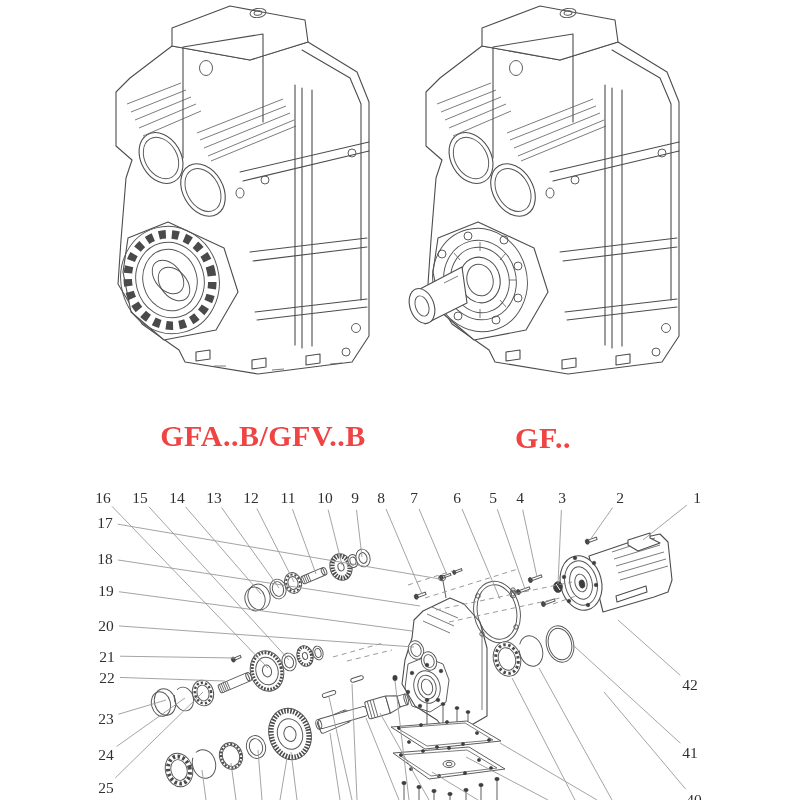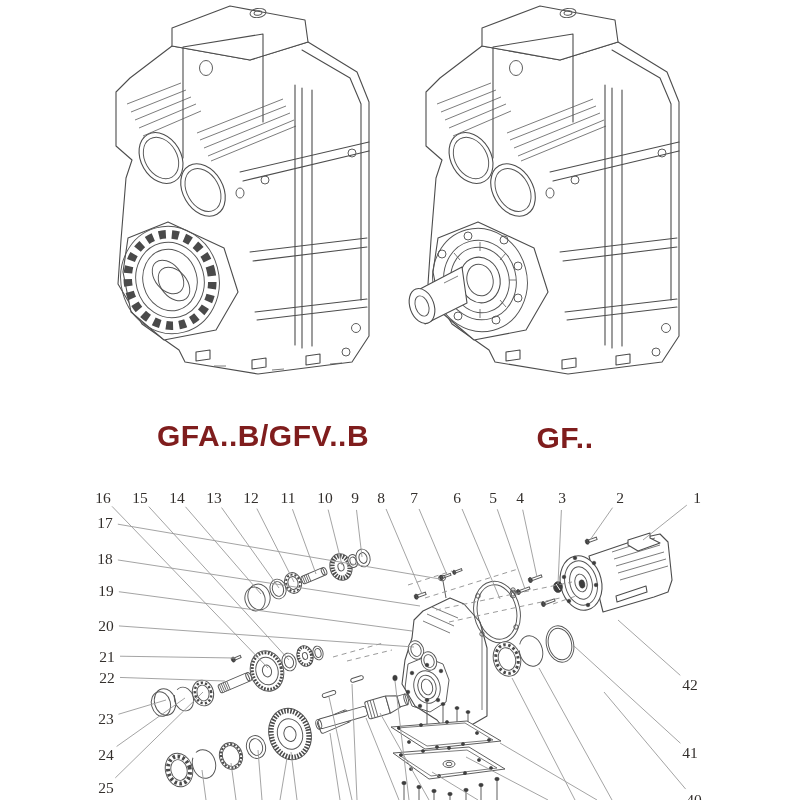--- a/index.html
+++ b/index.html
@@ -9,22 +9,22 @@
   .ln{stroke:#4d4d4d;stroke-width:1.1;fill:none;stroke-linejoin:round;stroke-linecap:round;}
   .lnf{stroke:#4d4d4d;stroke-width:1.1;fill:#ffffff;stroke-linejoin:round;}
   .thin{stroke:#5a5a5a;stroke-width:0.8;fill:none;}
   .part{stroke:#555555;stroke-width:0.95;fill:#ffffff;}
   .partn{stroke:#555555;stroke-width:0.95;fill:none;}
   .dark{fill:#3d3d3d;stroke:#3d3d3d;stroke-width:0.6;}
   .teeth{fill:none;stroke:#4a4a4a;}
   .leader{stroke:#9a9a9a;stroke-width:0.9;fill:none;}
   .axis{stroke:#8f8f8f;stroke-width:0.9;fill:none;stroke-dasharray:5 4;}
   .callout{font-family:"Liberation Serif",serif;font-size:15.5px;fill:#332f2c;}
-  .title-label{position:absolute;font-family:Liberation Sans, sans-serif;font-weight:bold;
-      font-size:30px;color:#7f1d1d;letter-spacing:0.5px;text-align:center;}
+  .title-label{position:absolute;font-family:Liberation Serif, serif;font-weight:bold;
+      font-size:30px;color:#ef4444;letter-spacing:0.5px;text-align:center;}
 </style>
 </head>
 <body>
 
 <div id="page">
 
 <svg width="800" height="800" viewBox="0 0 800 800">
 
   <g>
     <path class="lnf" d="M172,46 L130,78 L116,92 L116,146 L132,160 L126,178 L121,240 L118,284 L142,324 L179,350 L185,362 L258,374 L352,362 L369,336 L369,102 L357,72 L308,42 L250,60 Z"></path>
@@ -414,15 +414,15 @@
           <text x="106" y="759.5" text-anchor="middle" class="callout">24</text>
           <text x="106" y="792.5" text-anchor="middle" class="callout">25</text>
           <text x="694" y="804.5" text-anchor="middle" class="callout">40</text>
           <text x="690" y="757.5" text-anchor="middle" class="callout">41</text>
           <text x="690" y="689.5" text-anchor="middle" class="callout">42</text>
         </g>
   </g>
 </svg>
 
 <div class="title-label" style="left:132px;top:419px;width:262px;">GFA..B/GFV..B</div>
-<div class="title-label" style="left:500px;top:421px;width:130px;">GF..</div>
+<div class="title-label" style="left:478px;top:421px;width:130px;">GF..</div>
 
 </div>
 
 </body></html>

